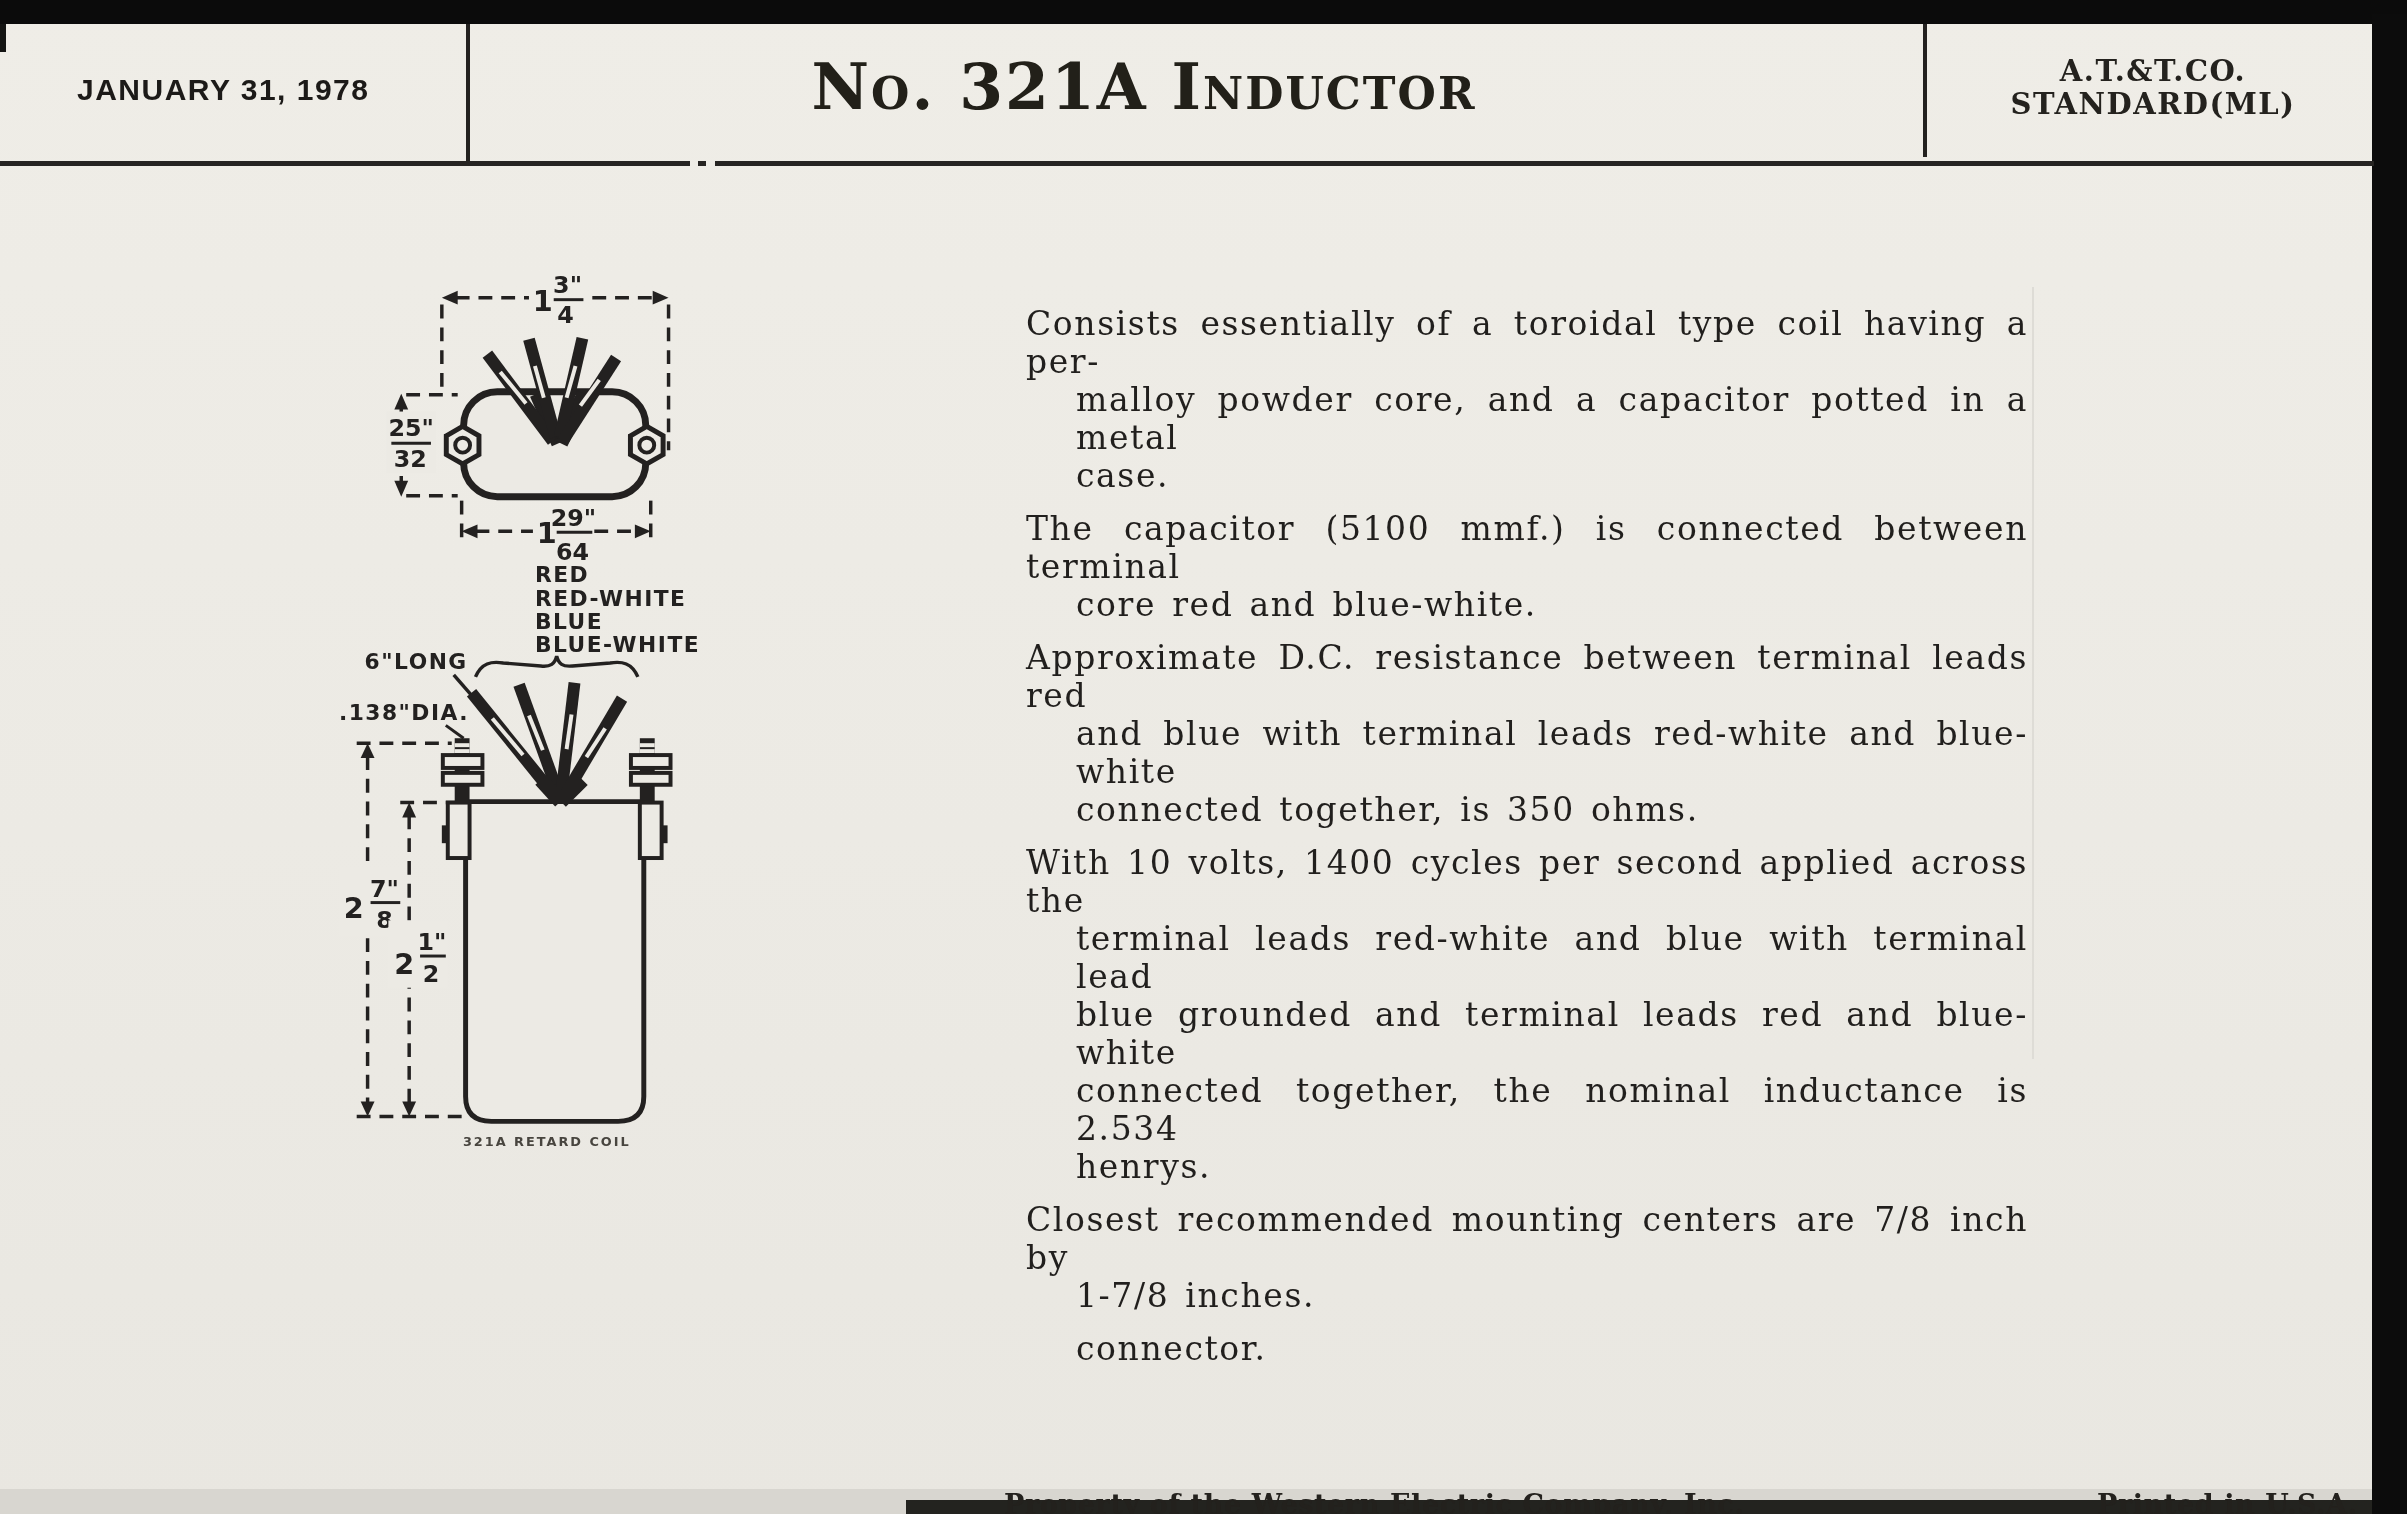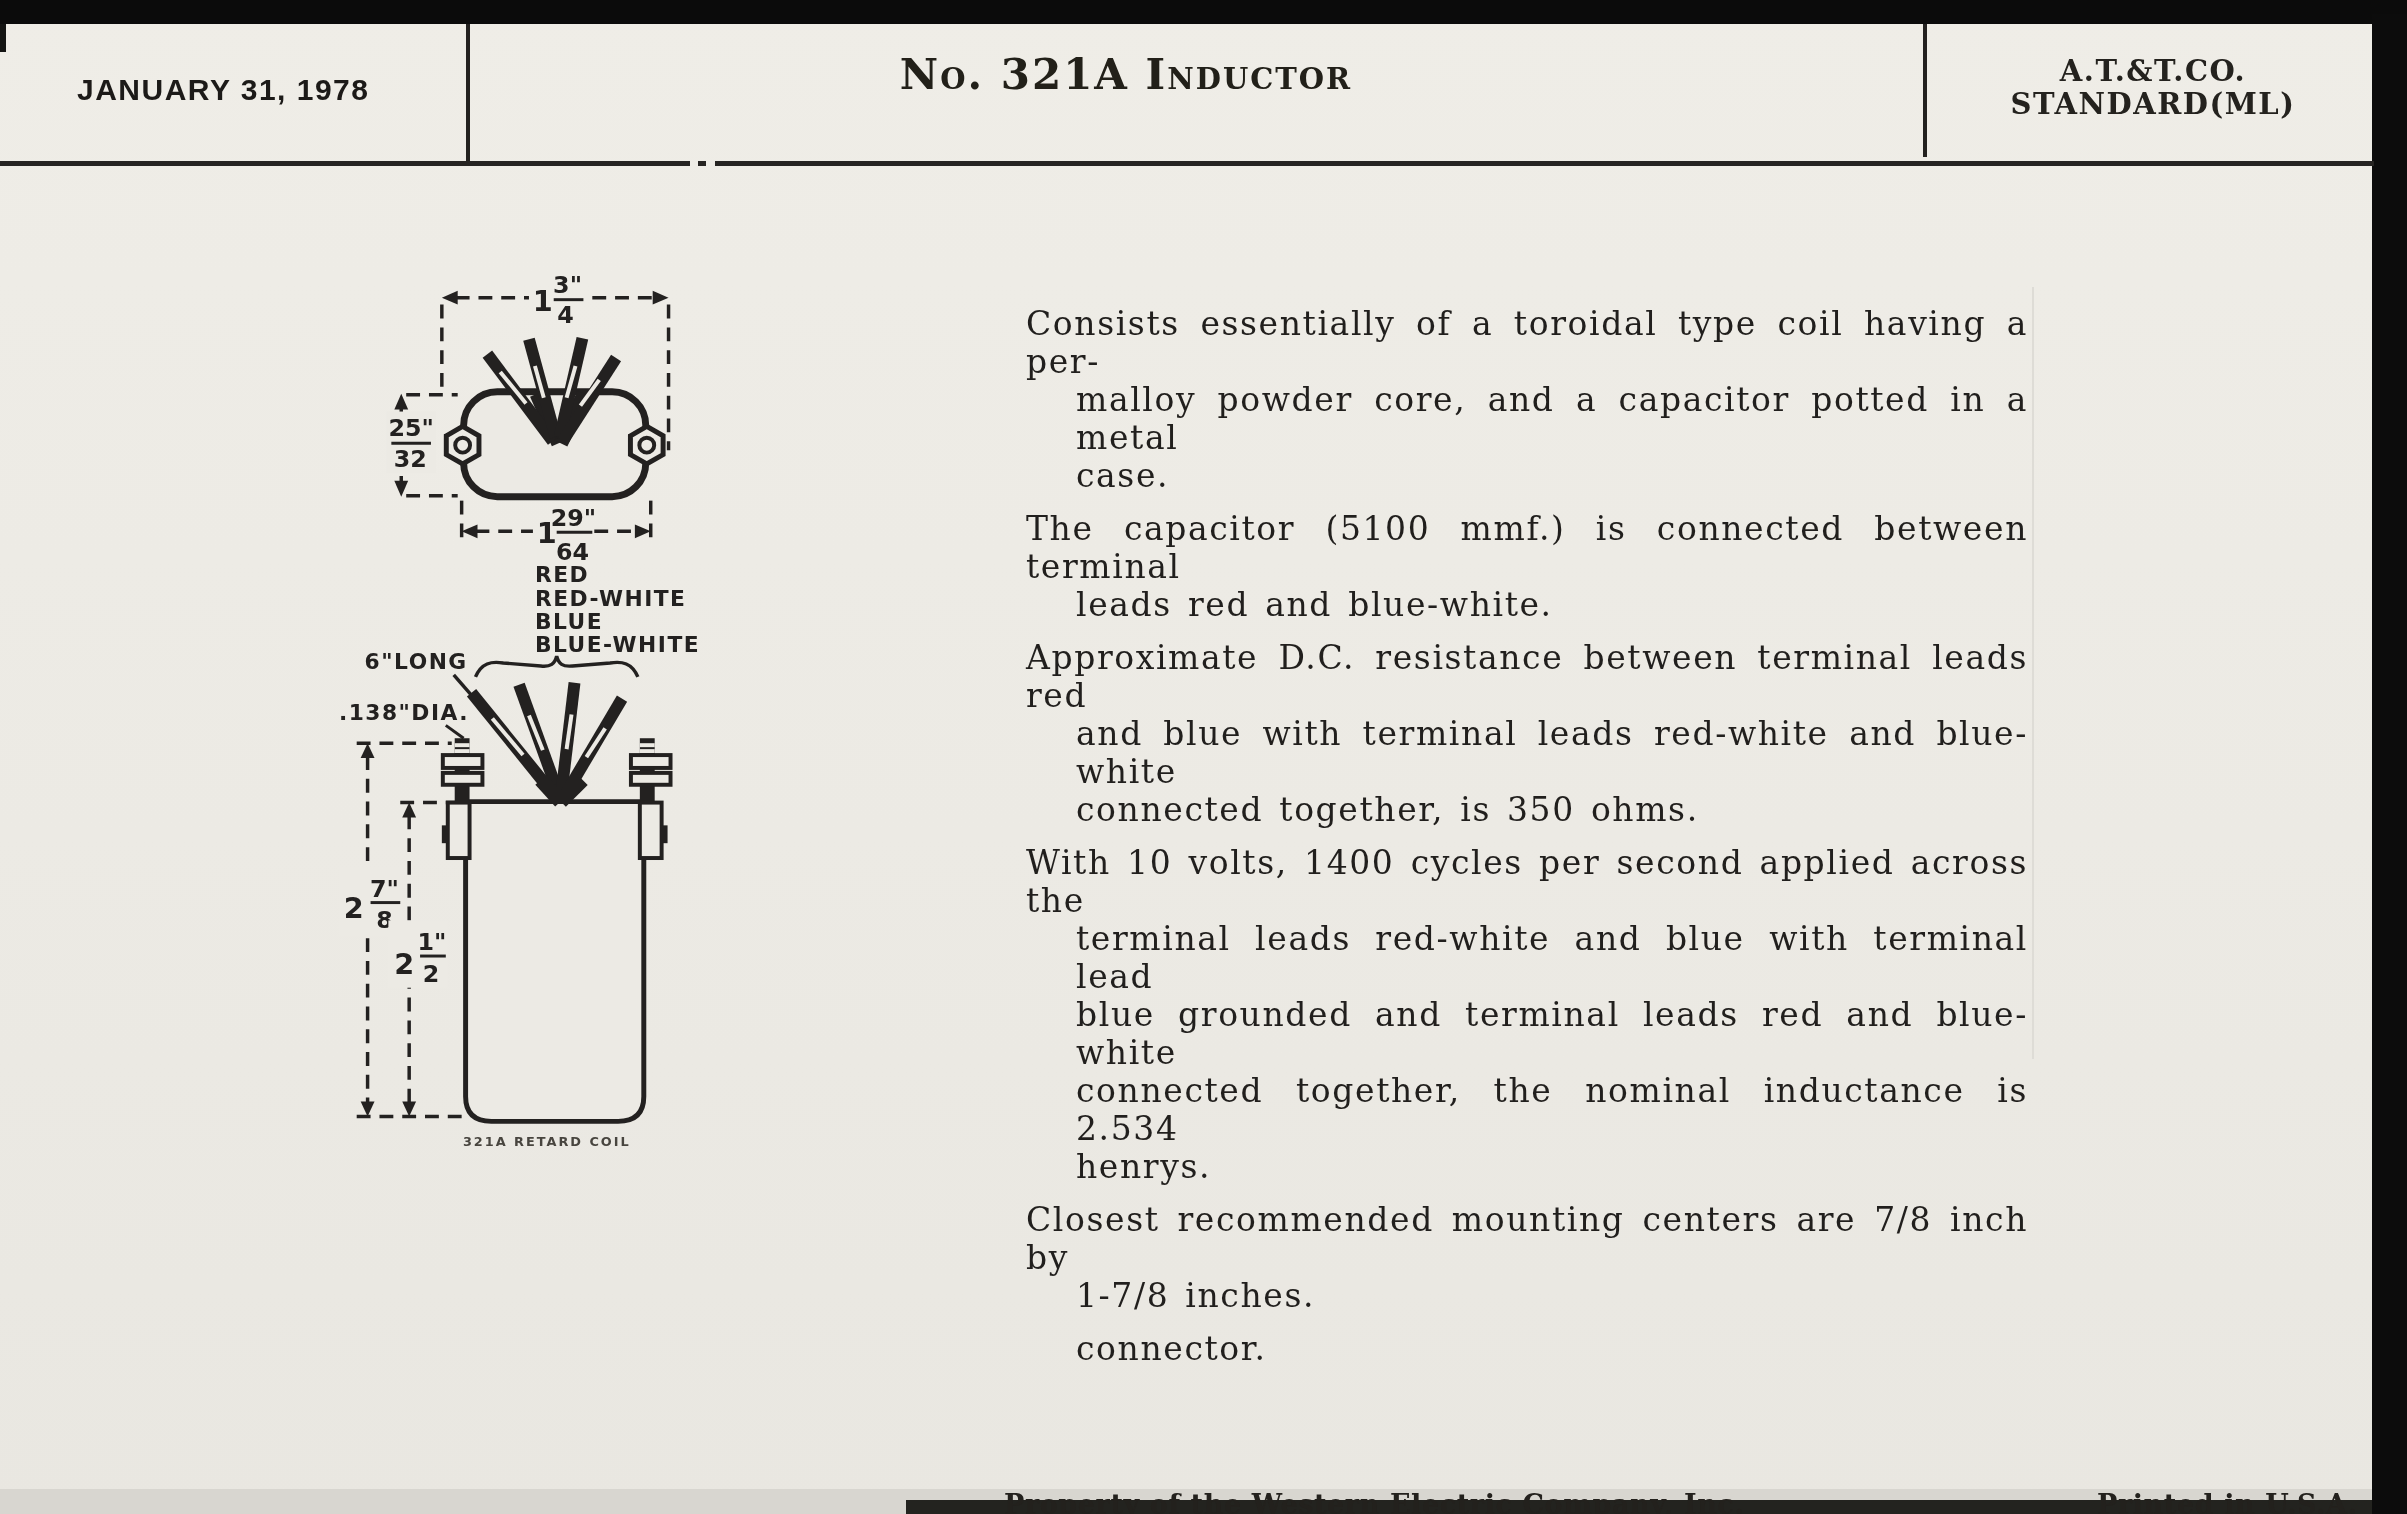--- a/index.html
+++ b/index.html
@@ -19,22 +19,22 @@
   .strip-bottom-dark  { left:906px; top:1500px; width:1466px; height:15px; background:#23231f; }
   .scan-line { left:2032px; top:287px; width:2px; height:772px; background:#dedcd6; }
 
   
   .hdr-date { left:77px; top:73px; width:327px;
     font-family:"Liberation Sans", sans-serif; font-weight:bold; font-size:30px;
     letter-spacing:1.5px; color:#1c1a18; }
   .divider { background:#23211f; width:4px; }
   .div1 { left:466px; top:24px; height:141px; }
   .div2 { left:1923px; top:24px; height:133px; }
-  .hdr-title { left:462px; top:50px; width:1328px; text-align:center;
-    font-family:"DejaVu Serif", serif; font-weight:bold; font-size:42px;
+  .hdr-title { left:480px; top:50px; width:1328px; text-align:center;
+    font-family:"DejaVu Serif", serif; font-weight:bold; font-size:63px;
     font-variant:small-caps; letter-spacing:2px; color:#222019; }
   .hdr-org { left:1935px; top:55px; width:436px; text-align:center;
     font-family:"DejaVu Serif", serif; font-weight:bold; font-size:29px;
     line-height:33px; letter-spacing:1.5px; color:#24221e; }
   .rule { background:#262422; height:5px; top:161px; }
   .rule-left  { left:0; width:690px; }
   .rule-dot   { left:698px; width:8px; }
   .rule-right { left:715px; width:1659px; }
 
   
@@ -208,21 +208,21 @@
   </svg>
 
   <div class="abs body-col">
       <div class="para">
         <div class="line jst">Consists essentially of a toroidal type coil having a per-</div>
         <div class="line cont jst">malloy powder core, and a capacitor potted in a metal</div>
         <div class="line cont">case.</div>
       </div>
       <div class="para">
         <div class="line jst">The capacitor (5100 mmf.) is connected between terminal</div>
-        <div class="line cont">leads red and blue-white.</div>
+        <div class="line cont">core red and blue-white.</div>
       </div>
       <div class="para">
         <div class="line jst">Approximate D.C. resistance between terminal leads red</div>
         <div class="line cont jst">and blue with terminal leads red-white and blue-white</div>
         <div class="line cont">connected together, is 350 ohms.</div>
       </div>
       <div class="para">
         <div class="line jst">With 10 volts, 1400 cycles per second applied across the</div>
         <div class="line cont jst">terminal leads red-white and blue with terminal lead</div>
         <div class="line cont jst">blue grounded and terminal leads red and blue-white</div>

